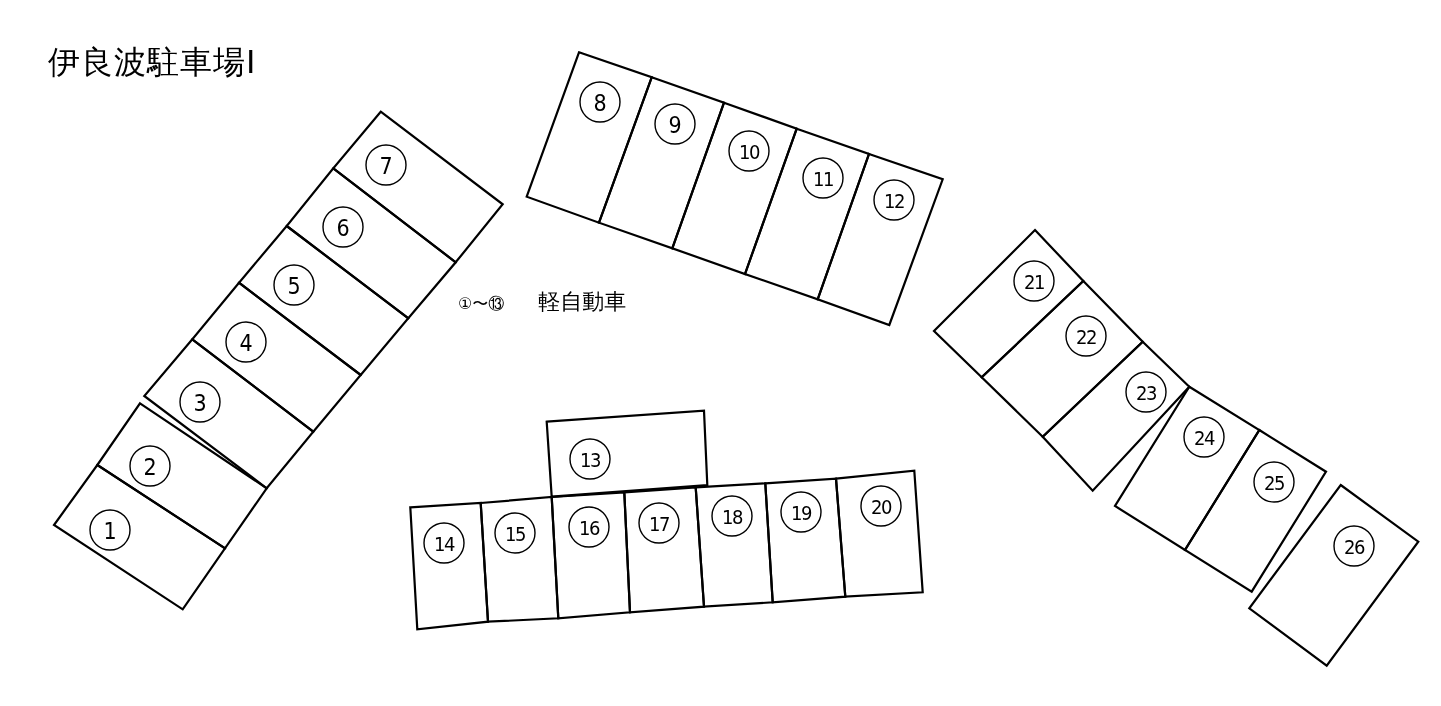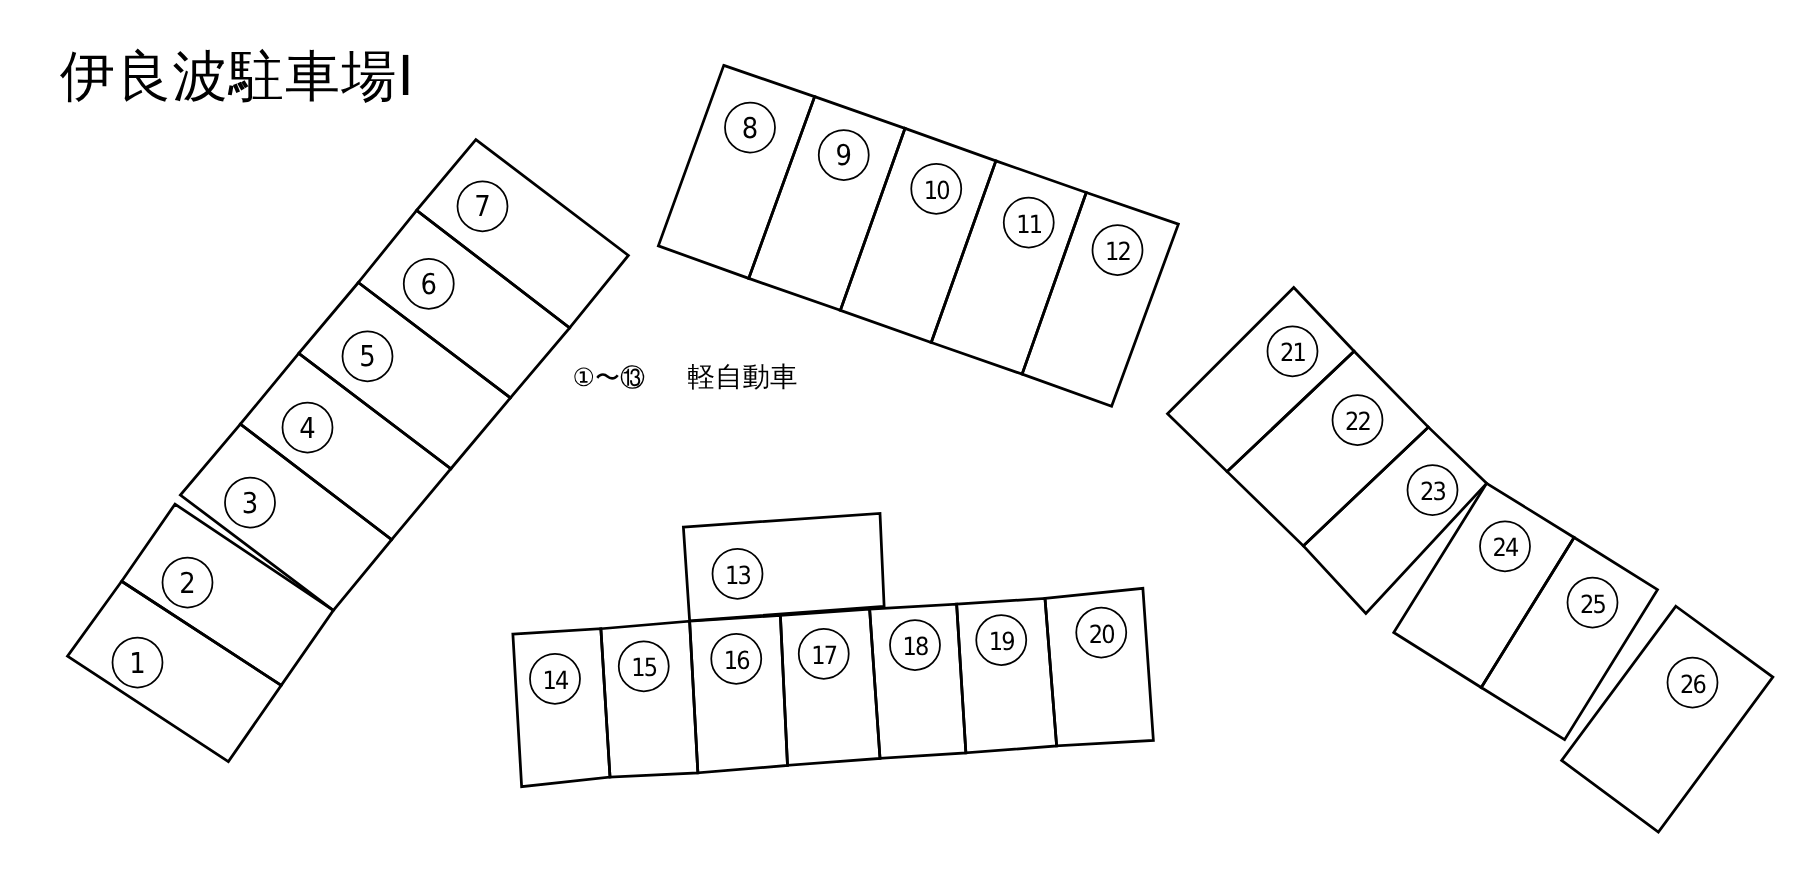--- a/index.html
+++ b/index.html
@@ -1,22 +1,22 @@
 <!DOCTYPE html>
 <html><head>
 <meta charset="utf-8">
 <style>
   html, body { margin: 0; padding: 0; background: #ffffff; }
   body { width: 1441px; height: 706px; position: relative; overflow: hidden;
          font-family: "DejaVu Sans", "Liberation Sans", sans-serif; color: #000; }
-  #title { position: absolute; left: 48px; top: 36px; font-size: 44px; line-height: 52px;
+  #title { position: absolute; left: 48px; top: 36px; font-size: 32px; line-height: 52px;
            letter-spacing: 1px; white-space: nowrap; }
   #legend { position: absolute; left: 458px; top: 287px; font-size: 22px; line-height: 30px;
             white-space: nowrap; }
-  #legend .range { font-size: 20px; }
+  #legend .range { font-size: 16px; }
   #legend .gap { display: inline-block; width: 34px; }
   svg#lot { position: absolute; left: 0; top: 0; }
   svg#lot polygon, svg#lot line { fill: none; stroke: #000; stroke-width: 2.2; stroke-linejoin: miter; }
   svg#lot circle.badge { fill: #fff; stroke: #000; stroke-width: 1.4; }
   svg#lot text.num { font-family: "DejaVu Sans Condensed", "DejaVu Sans", sans-serif; font-size: 23px;
                      text-anchor: middle; dominant-baseline: central; fill: #000; }
   svg#lot text.num.two { font-size: 20px; letter-spacing: -1.5px; }
 </style>
 </head>
 <body>

